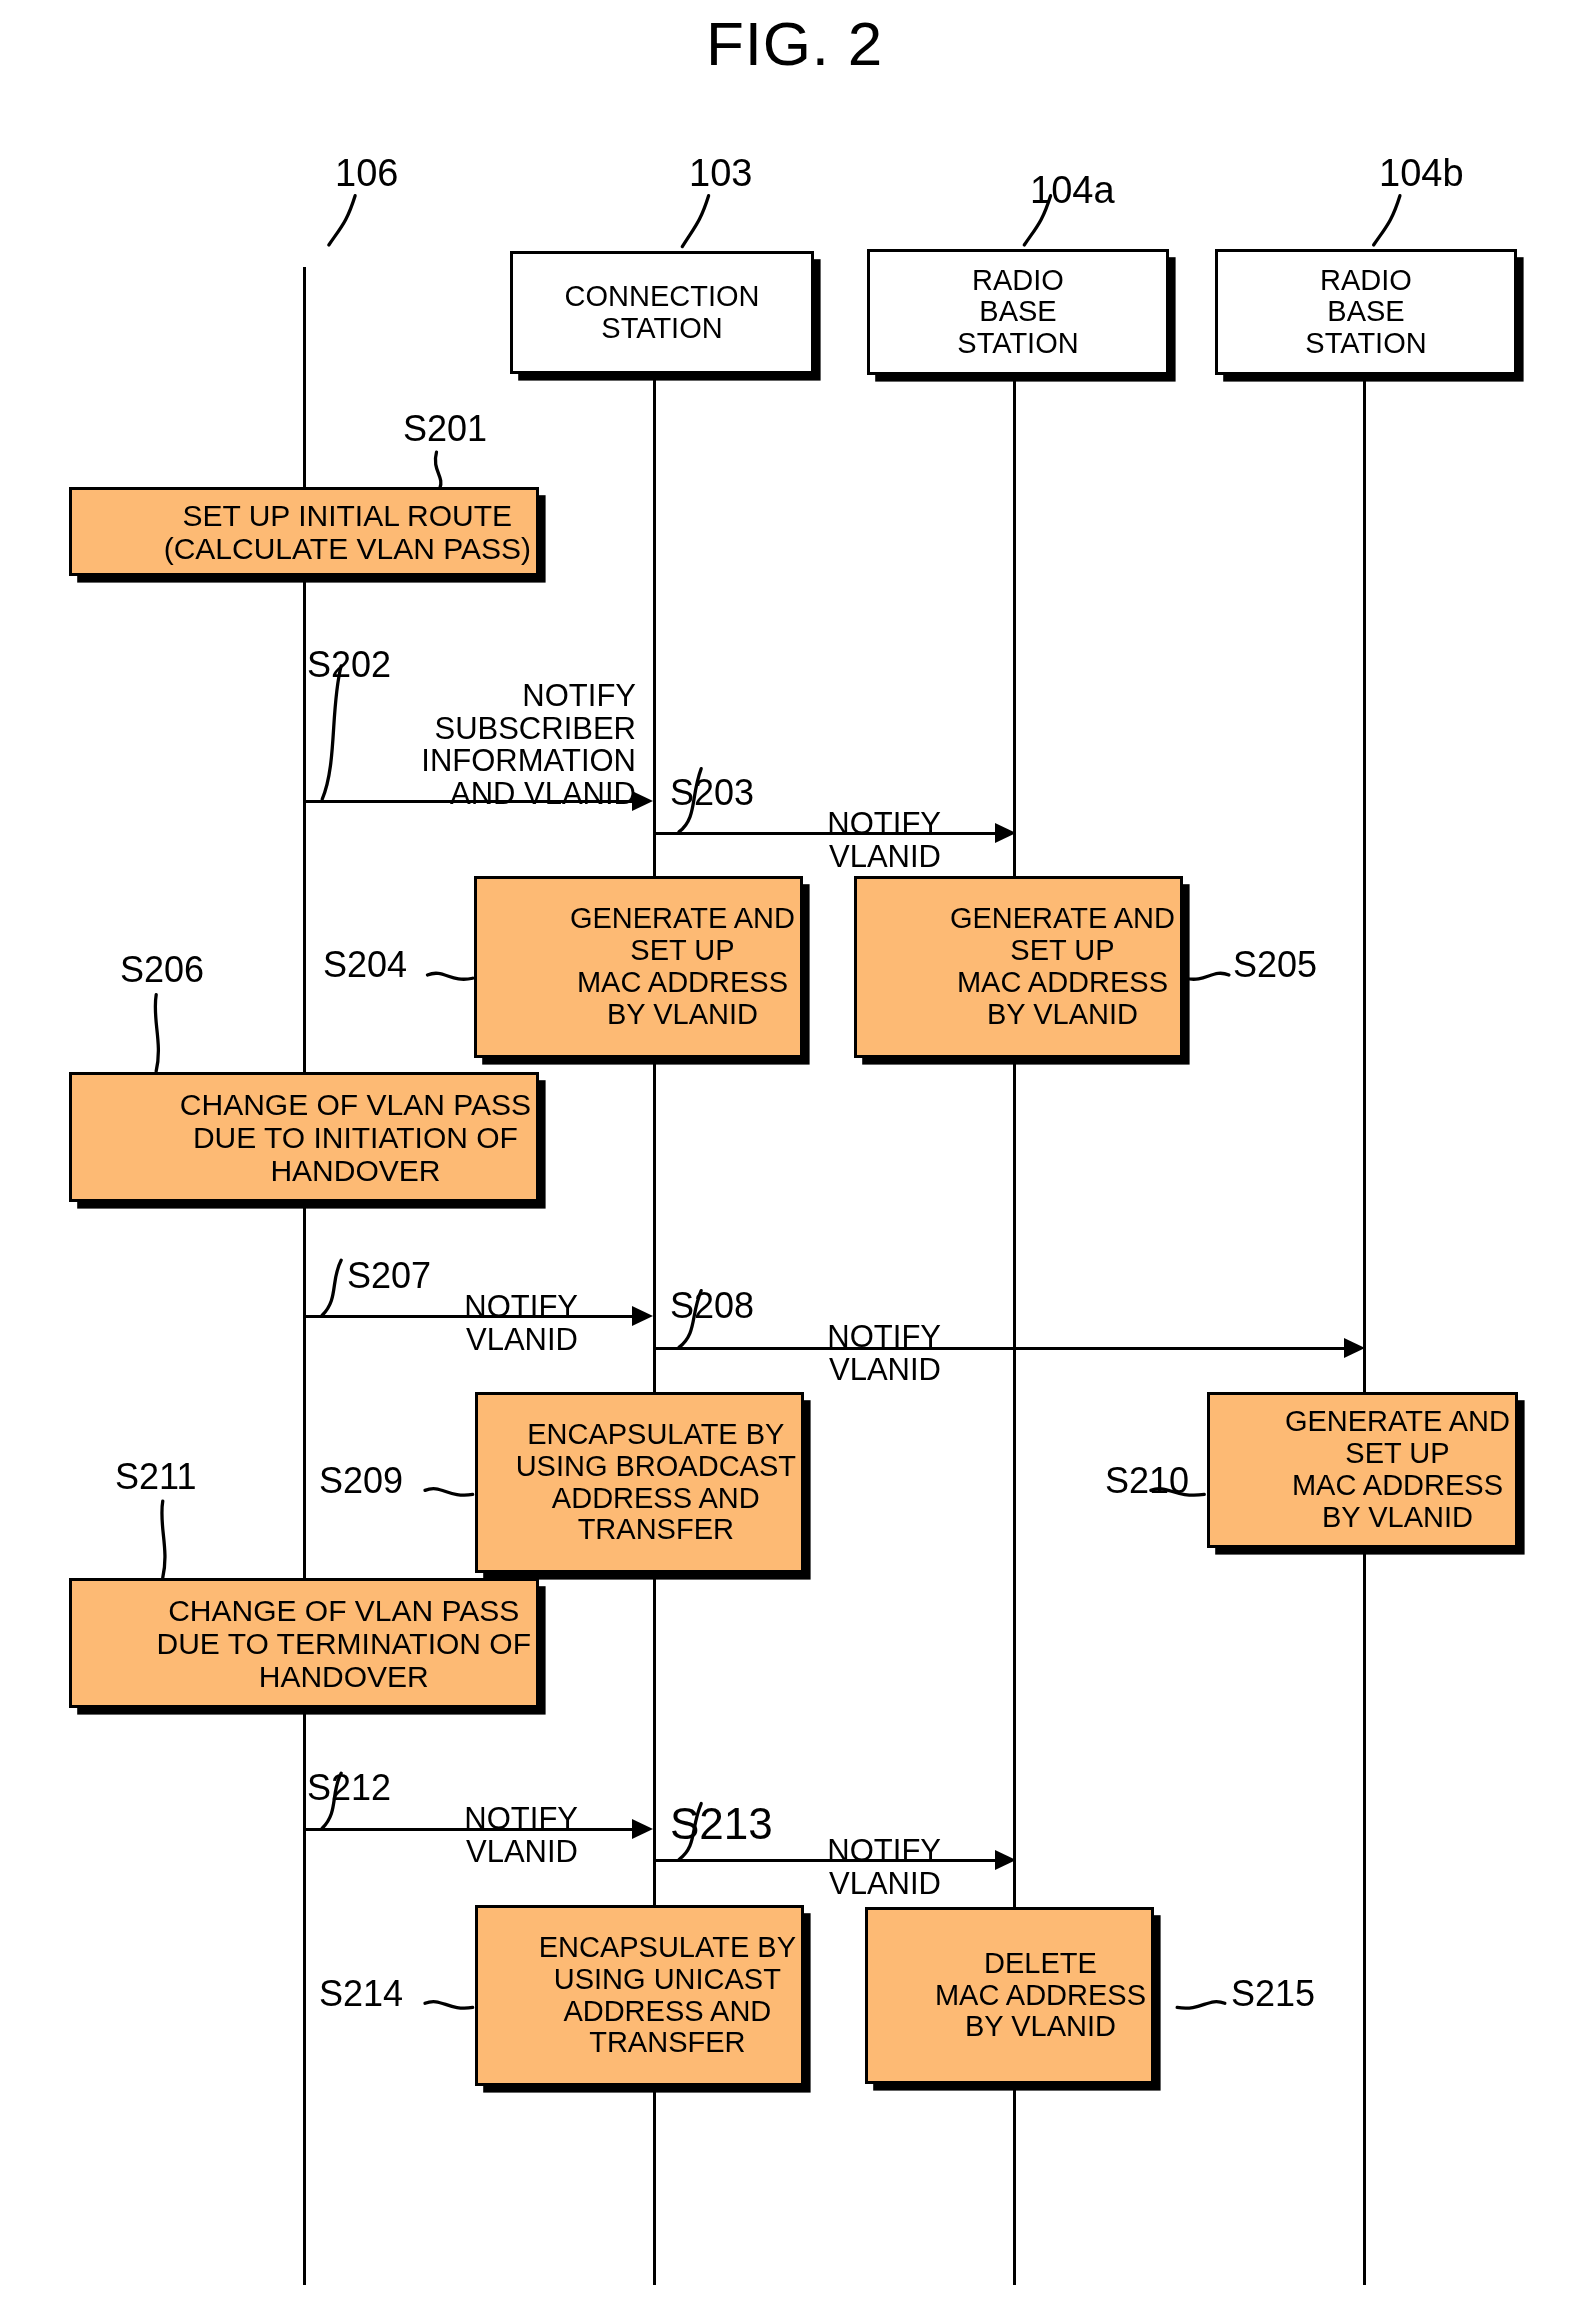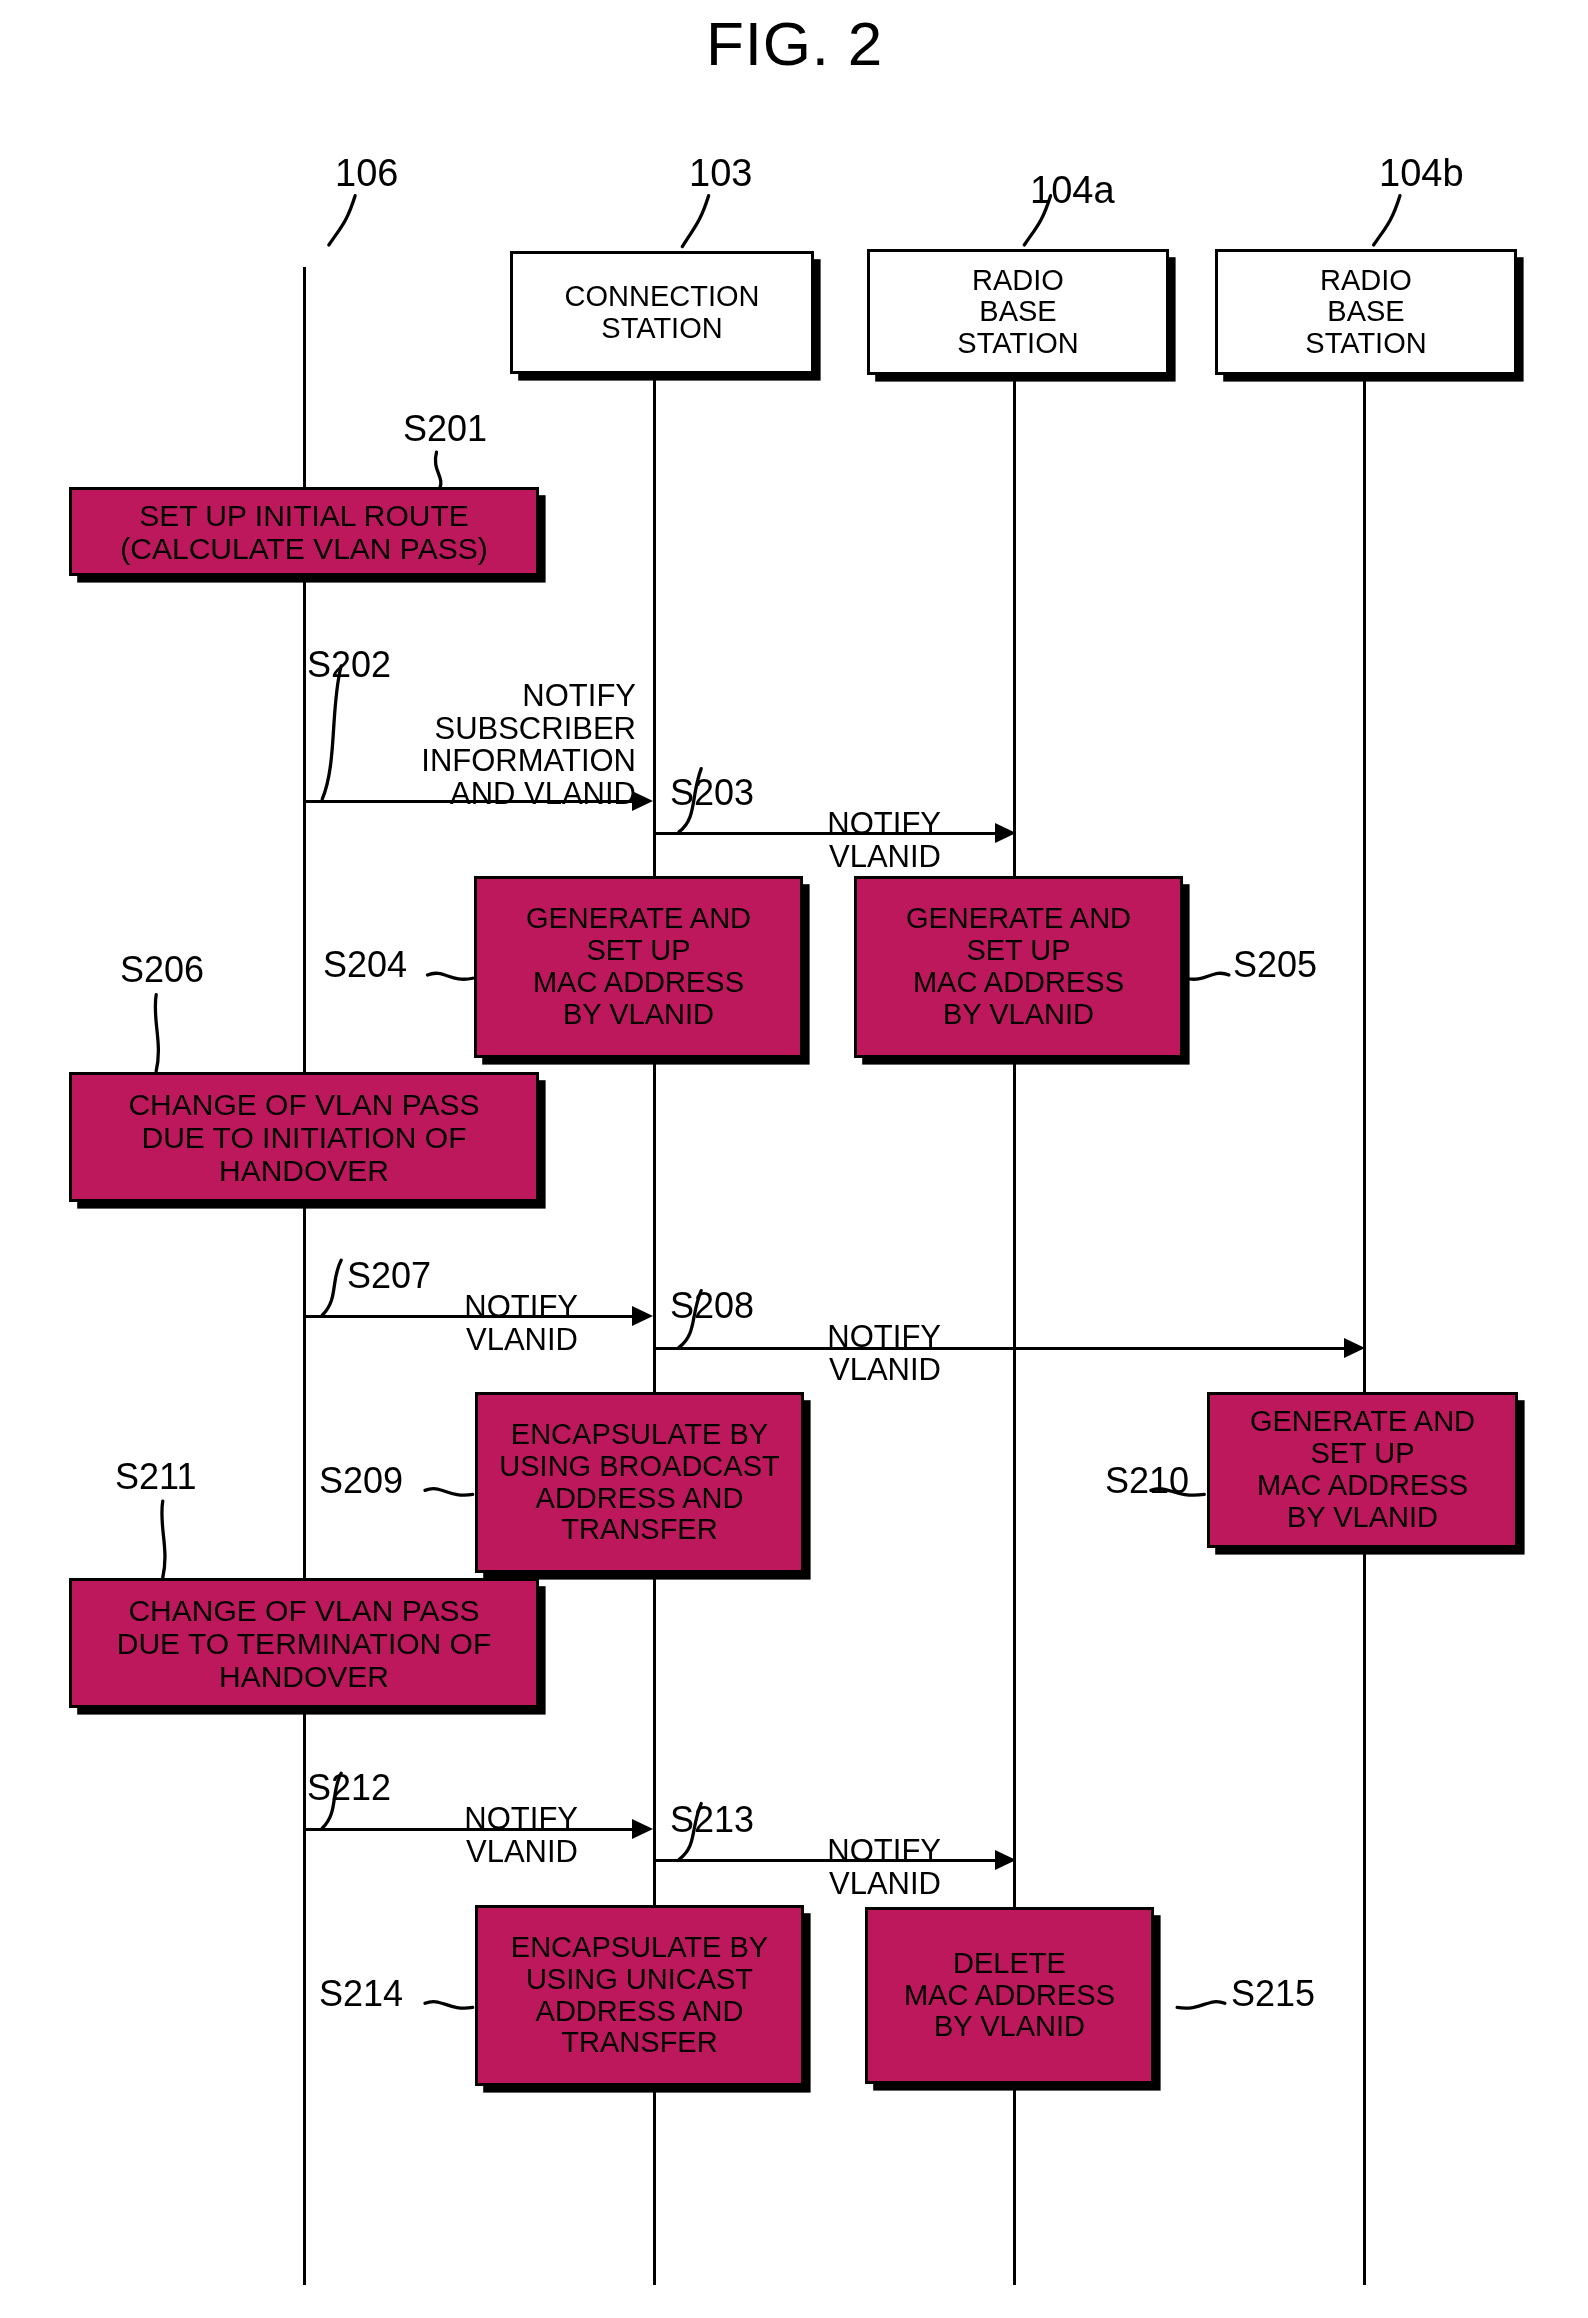--- a/index.html
+++ b/index.html
@@ -46,25 +46,25 @@
     line-height: 1.08;
     font-size: 29px;
     letter-spacing: 0px;
     padding: 3.3px 5px;
   }
   
   .pbox {
     position: absolute;
     box-sizing: border-box;
     border: 3.3px solid #000;
-    background: #be185d;
+    background: #fdba74;
     box-shadow: 7.4px 7.4px 0 -0.8px #000;
     display: flex;
     align-items: center;
-    justify-content: center;
+    justify-content: flex-end;
     text-align: center;
     line-height: 1.10;
     font-size: 29px;
     padding: 2.5px 5px;
     z-index: 5;
   }
   .pbox.wide { font-size: 30px; }
   
   .refnum {
     position: absolute;
@@ -242,21 +242,21 @@
   <div class="arrow-line" style="left:305px; top:1828px; width:329px;"></div>
   <div class="arrow-head" style="left:632px; top:1819px;"></div>
   <div class="msglabel r" style="left:307px; top:1737px; width:271px;">
     <span style="float:left; font-size:36px; line-height:1.0;">S212</span><span style="white-space:pre-line; display:block;">NOTIFY
 VLANID</span>
   </div>
 
   <div class="arrow-line" style="left:654px; top:1859px; width:345px;"></div>
   <div class="arrow-head" style="left:995px; top:1850px;"></div>
   <div class="msglabel r" style="left:670px; top:1769px; width:271px;">
-    <span style="float:left; font-size:36px; line-height:1.0;">S213</span><span style="white-space:pre-line; display:block;">NOTIFY
+    <span style="float:left; font-size:44px; line-height:1.0;">S213</span><span style="white-space:pre-line; display:block;">NOTIFY
 VLANID</span>
   </div>
 
   <svg id="leaders" viewBox="0 0 1933 2821" preserveAspectRatio="none">
     <g fill="none" stroke="#000" stroke-width="4" stroke-linecap="round">
 
       <path d="M 432 238 C 422 270, 415 276, 400 298"></path>
       <path d="M 862 238 C 852 270, 845 276, 830 300"></path>
       <path d="M 1278 238 C 1268 270, 1261 276, 1246 298"></path>
       <path d="M 1703 238 C 1693 270, 1686 276, 1671 298"></path>

